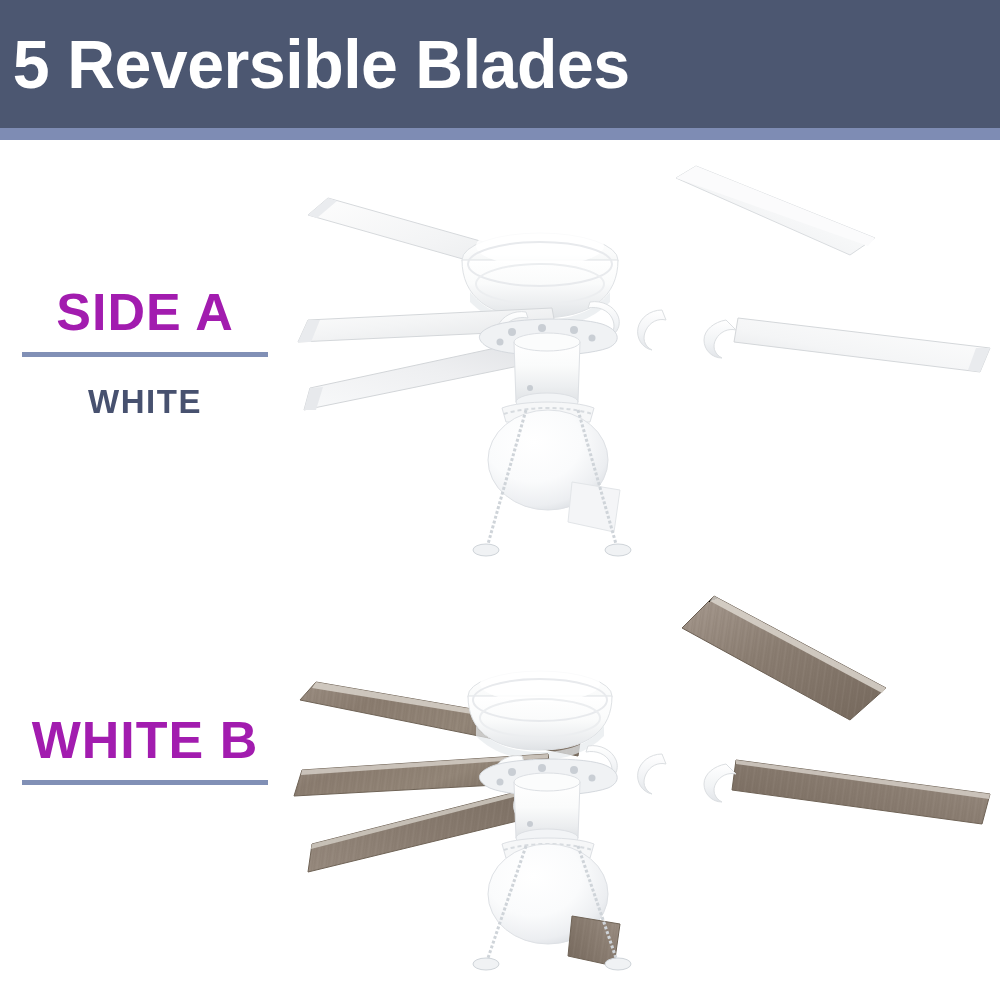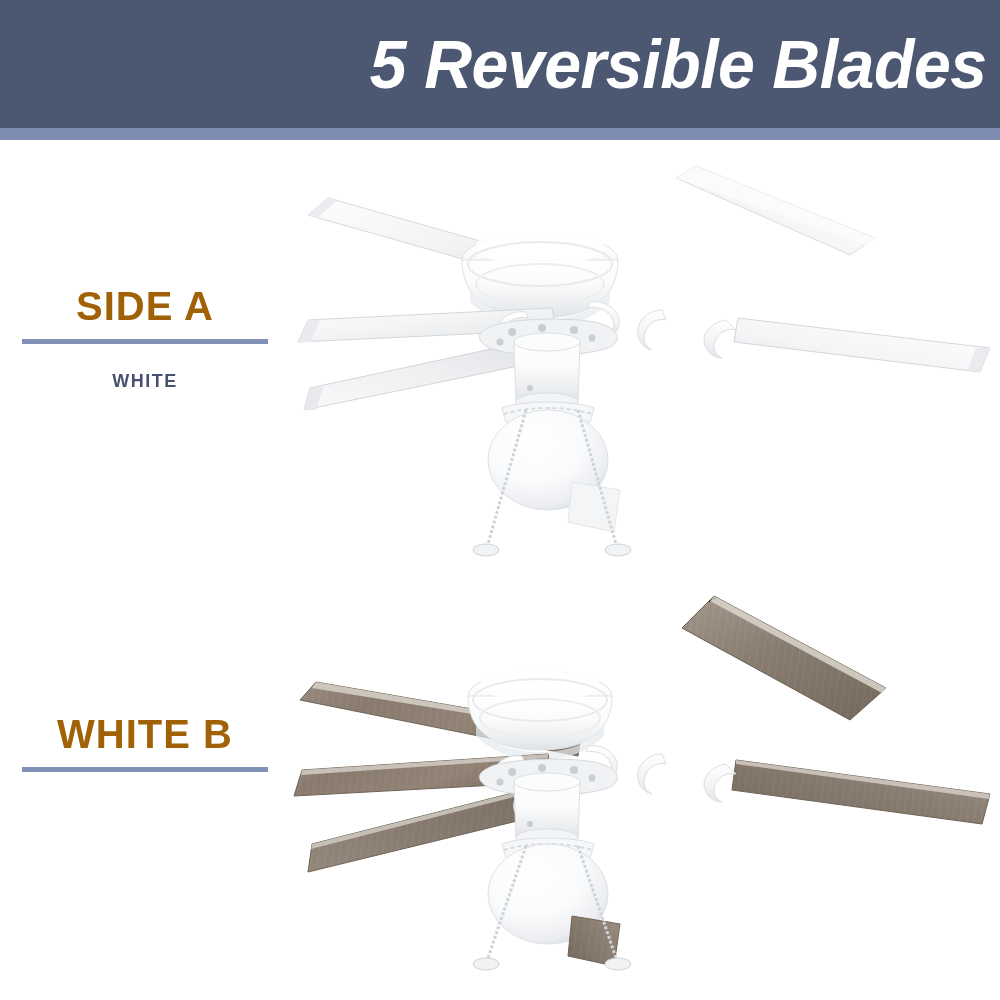--- a/index.html
+++ b/index.html
@@ -18,22 +18,21 @@
 
   
   #header-banner {
     position: absolute;
     left: 0; top: 0;
     width: 1000px;
     height: 128px;
     background: #4c5771;
     display: flex;
     align-items: center;
-    justify-content: flex-end;
-    font-style: italic;
+    justify-content: flex-start;
   }
   #header-title {
     color: #ffffff;
     font-family: "Liberation Sans Narrow", "Liberation Sans", sans-serif;
     font-size: 69px;
     font-weight: bold;
     letter-spacing: -0.5px;
     line-height: 1;
     transform: scaleX(0.96);
     white-space: nowrap;
@@ -50,36 +49,36 @@
   .label-block {
     position: absolute;
     left: 0;
     width: 290px;
     text-align: center;
   }
   #label-block-a { top: 285px; }
   #label-block-b { top: 713px; }
 
   .side-title {
-    color: #a16207;
-    font-size: 40px;
+    color: #a21caf;
+    font-size: 52px;
     font-weight: bold;
     letter-spacing: 1px;
     line-height: 1.05;
     white-space: nowrap;
   }
   .side-divider {
     width: 246px;
     height: 5px;
     background: #8190b6;
     margin: 12px auto 10px auto;
   }
   .side-subtitle {
     color: #47516f;
-    font-size: 18px;
+    font-size: 33px;
     font-weight: bold;
     letter-spacing: 1.5px;
     line-height: 1.05;
     white-space: nowrap;
     margin-top: 28px;
   }
 
   
   .fan-stage {
     position: absolute;

